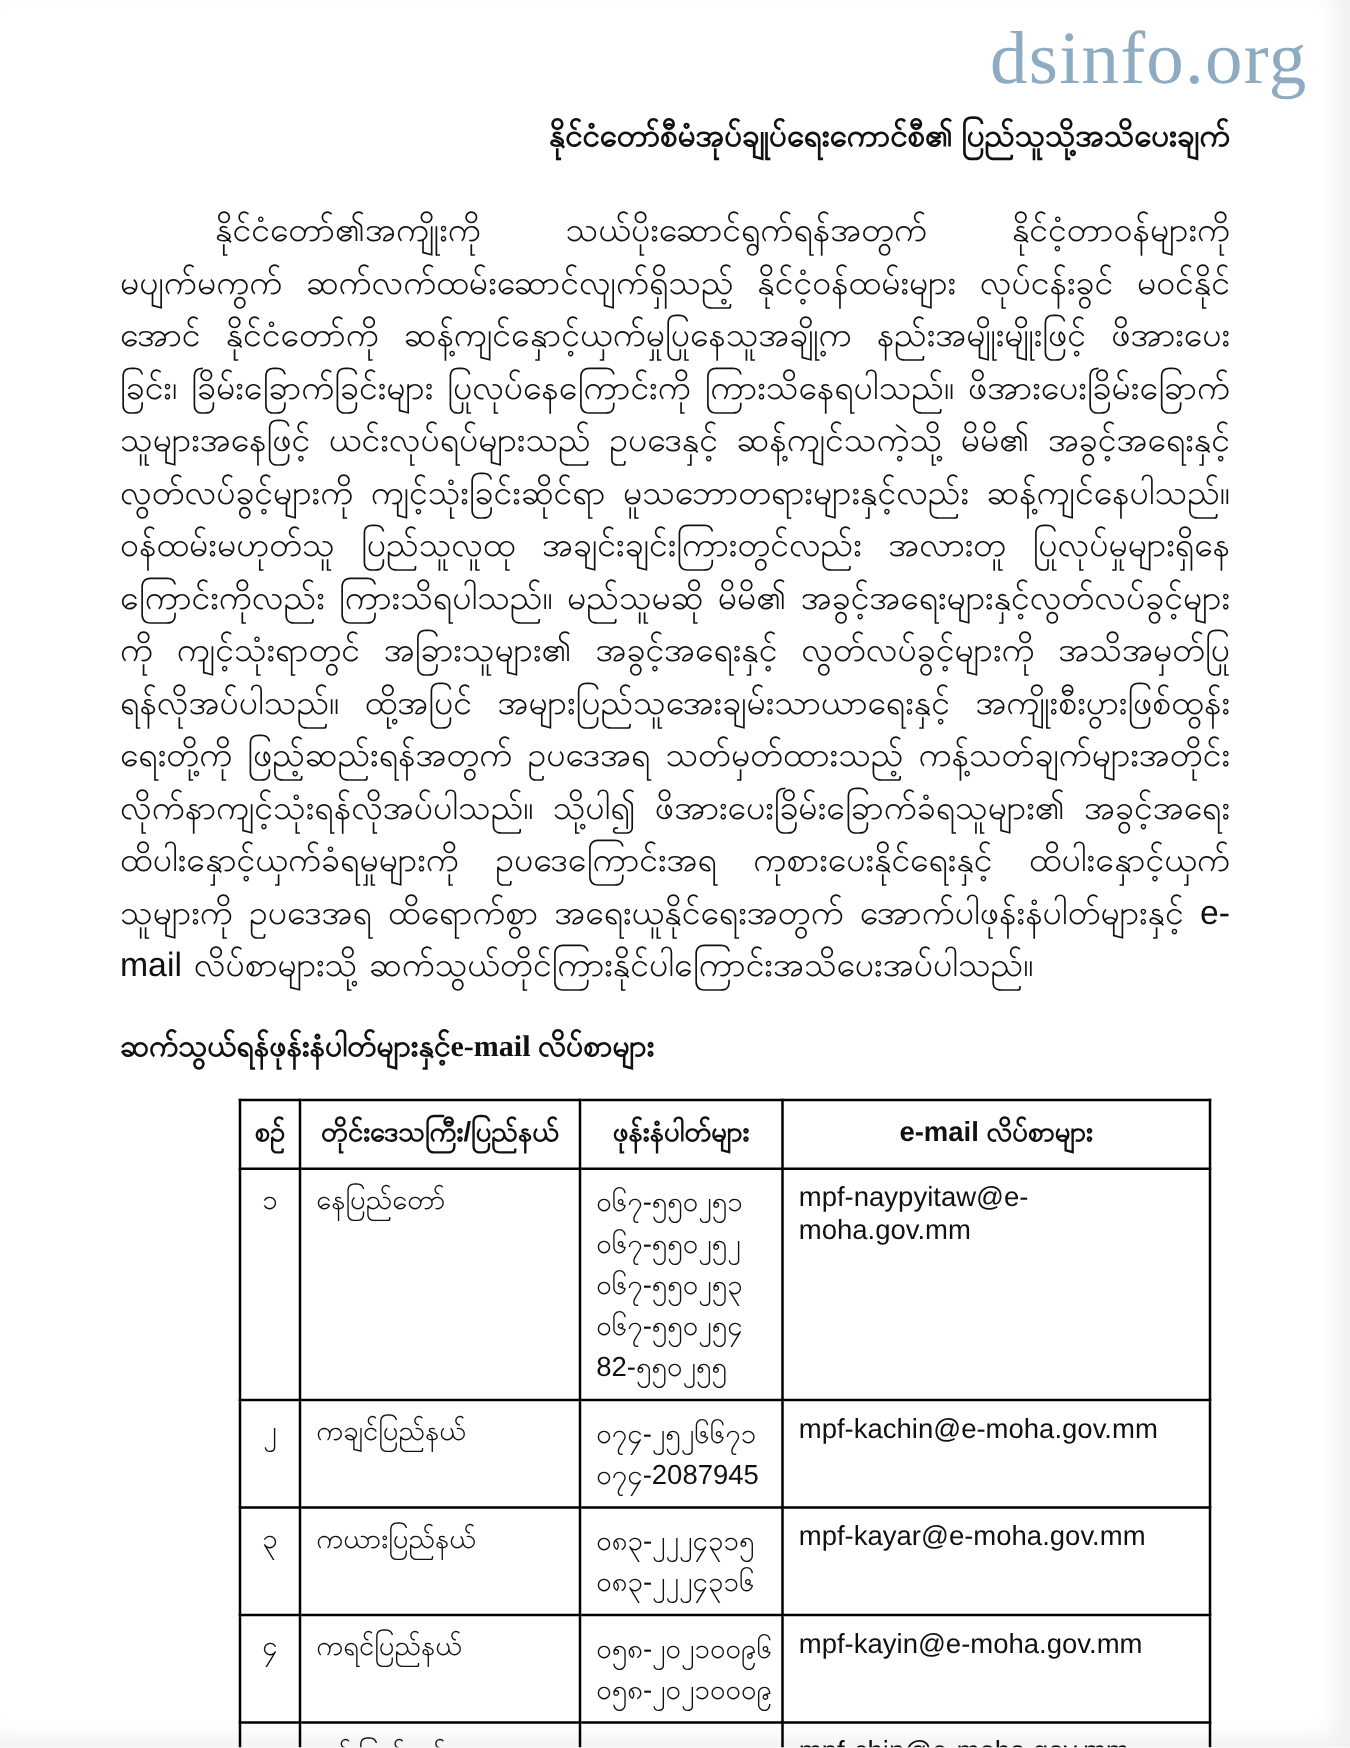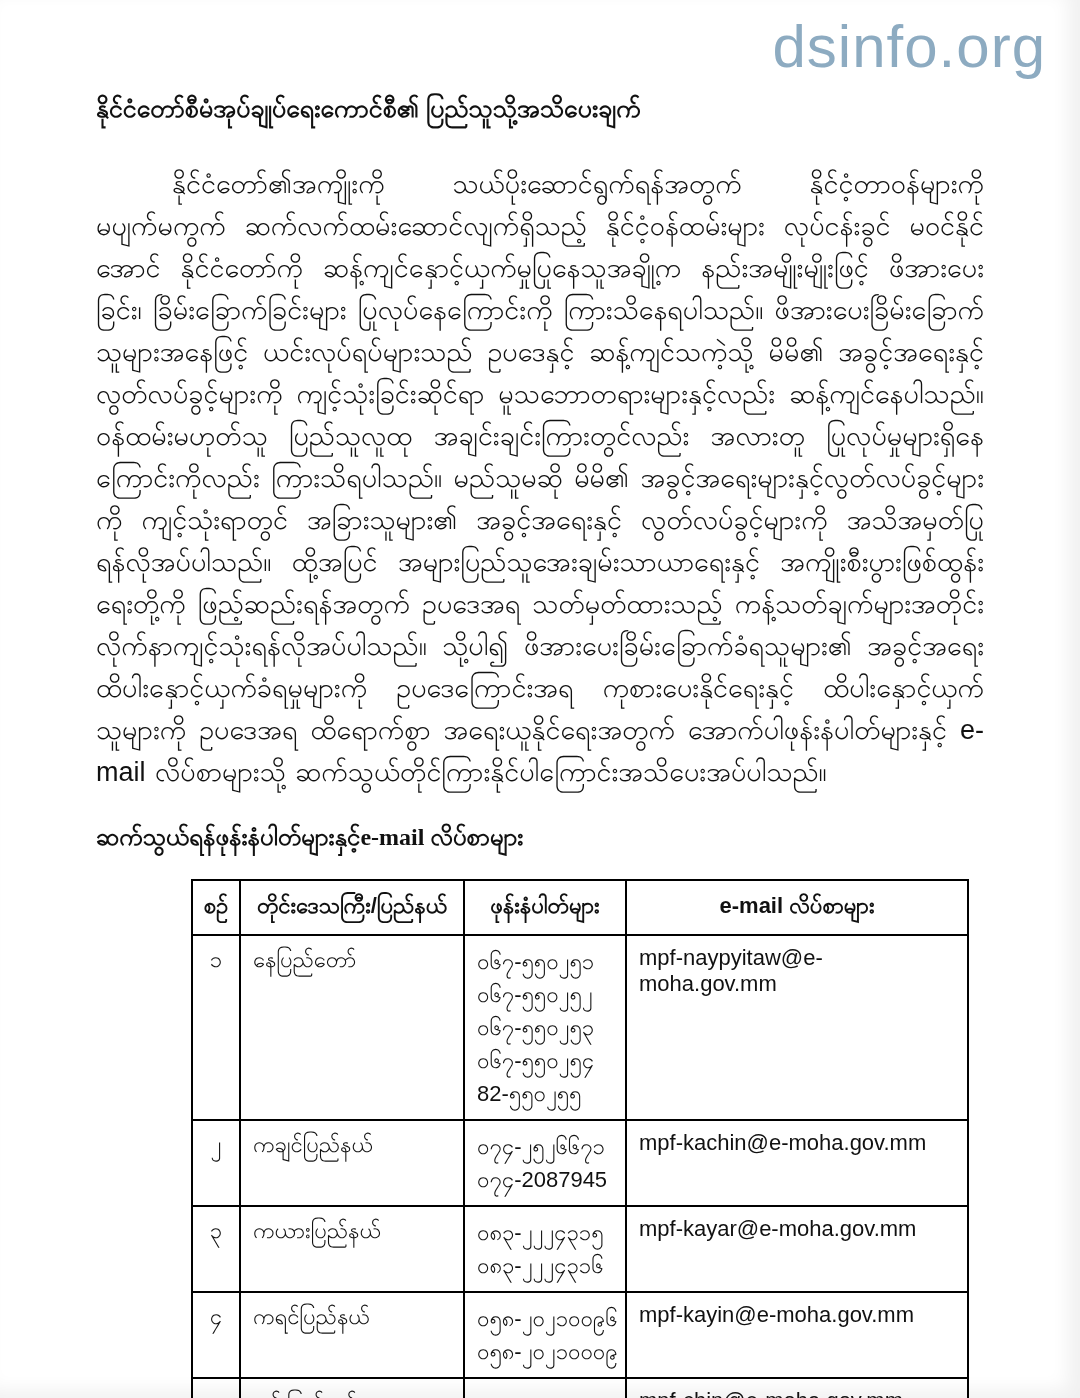--- a/index.html
+++ b/index.html
@@ -9,25 +9,25 @@
     background:#ffffff;
     font-family:"Liberation Sans","DejaVu Sans",sans-serif;
     color:#111111;
     overflow:hidden;
     box-shadow:inset -12px -8px 18px rgba(0,0,0,0.06);
   }
   .watermark{
     position:absolute;top:12px;right:34px;
     font-size:60px;font-weight:500;letter-spacing:1px;
     color:#8dabc1;
-    font-family:Liberation Sans, sans-serif;
+    font-family:Liberation Serif, serif;
   }
   .content{padding:92px 96px 0 96px;}
   .title{
-    text-align:left;
+    text-align:right;
     font-size:25px;font-weight:700;
     margin:0 0 34px 0;
   }
   .body-text{
     font-size:27px;
     line-height:42px;
     text-align:justify;
     text-indent:76px;
     margin:0 0 28px 0;
     word-spacing:2px;

